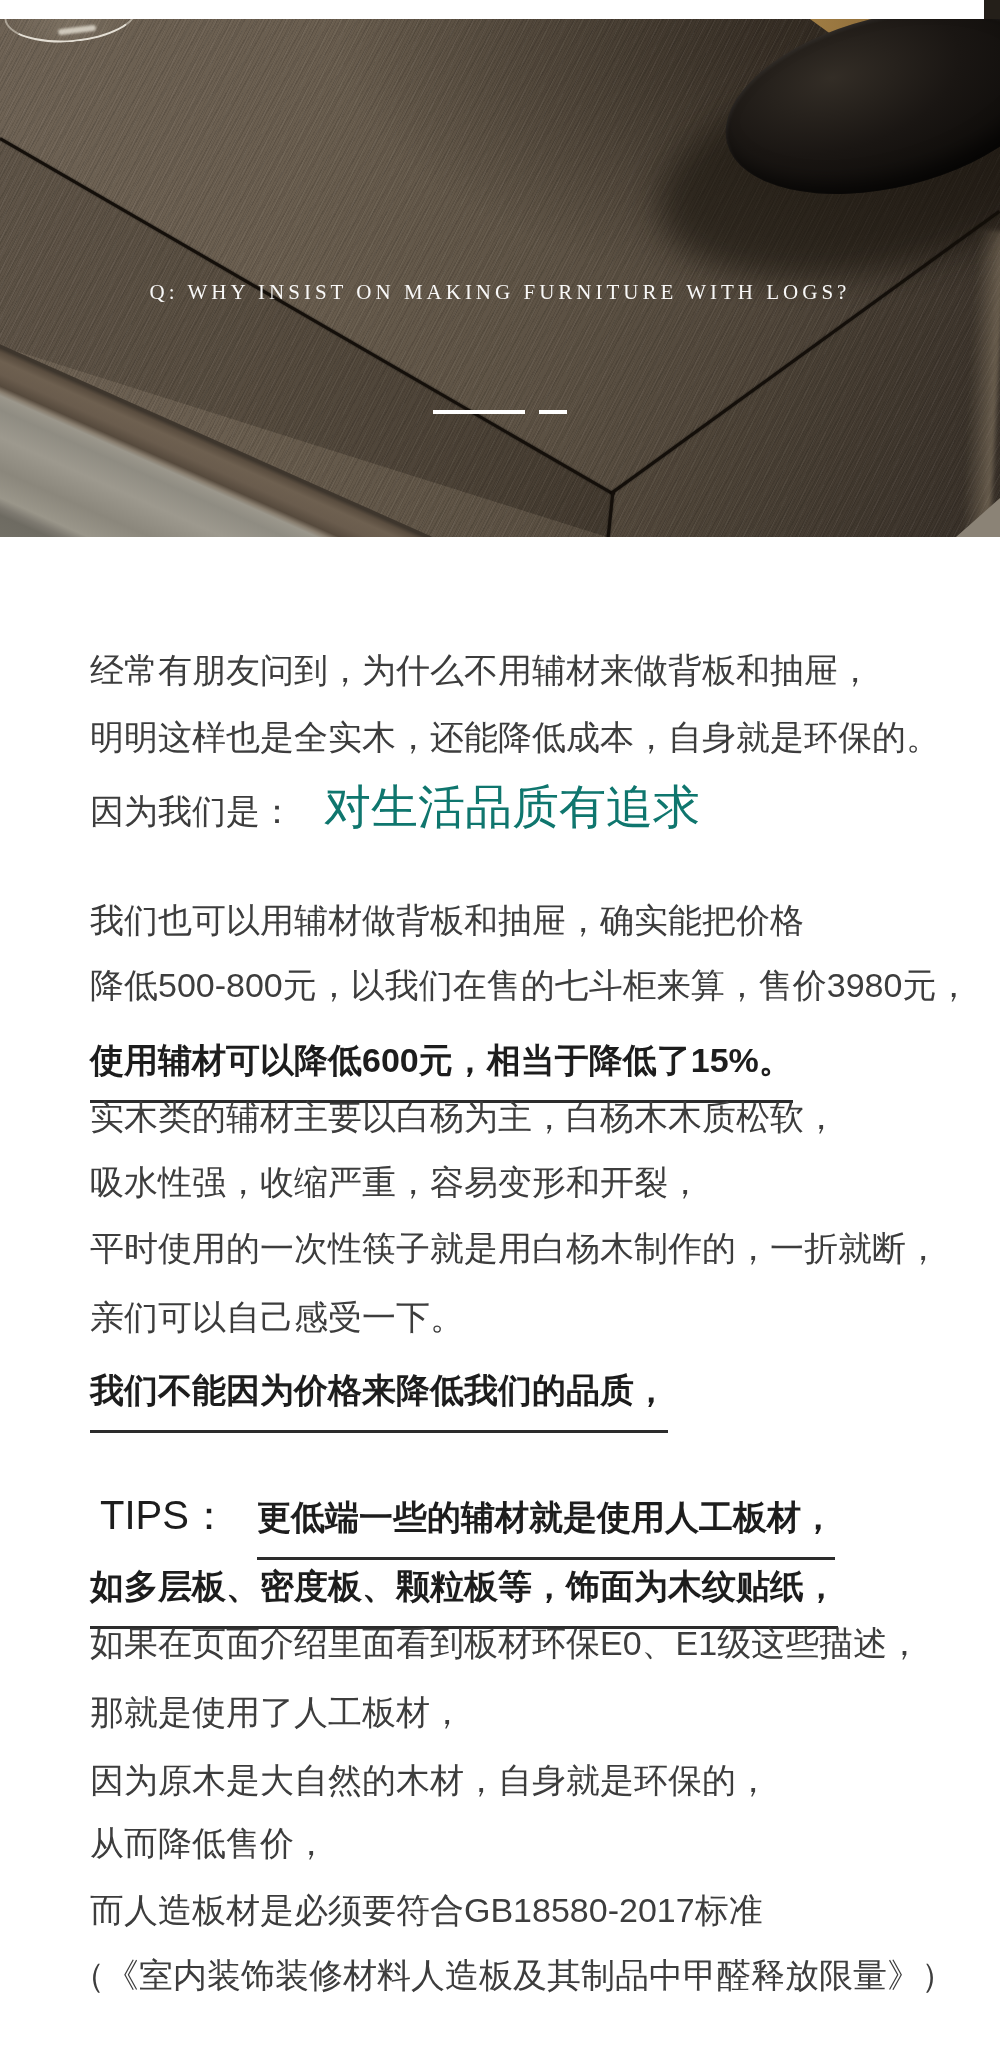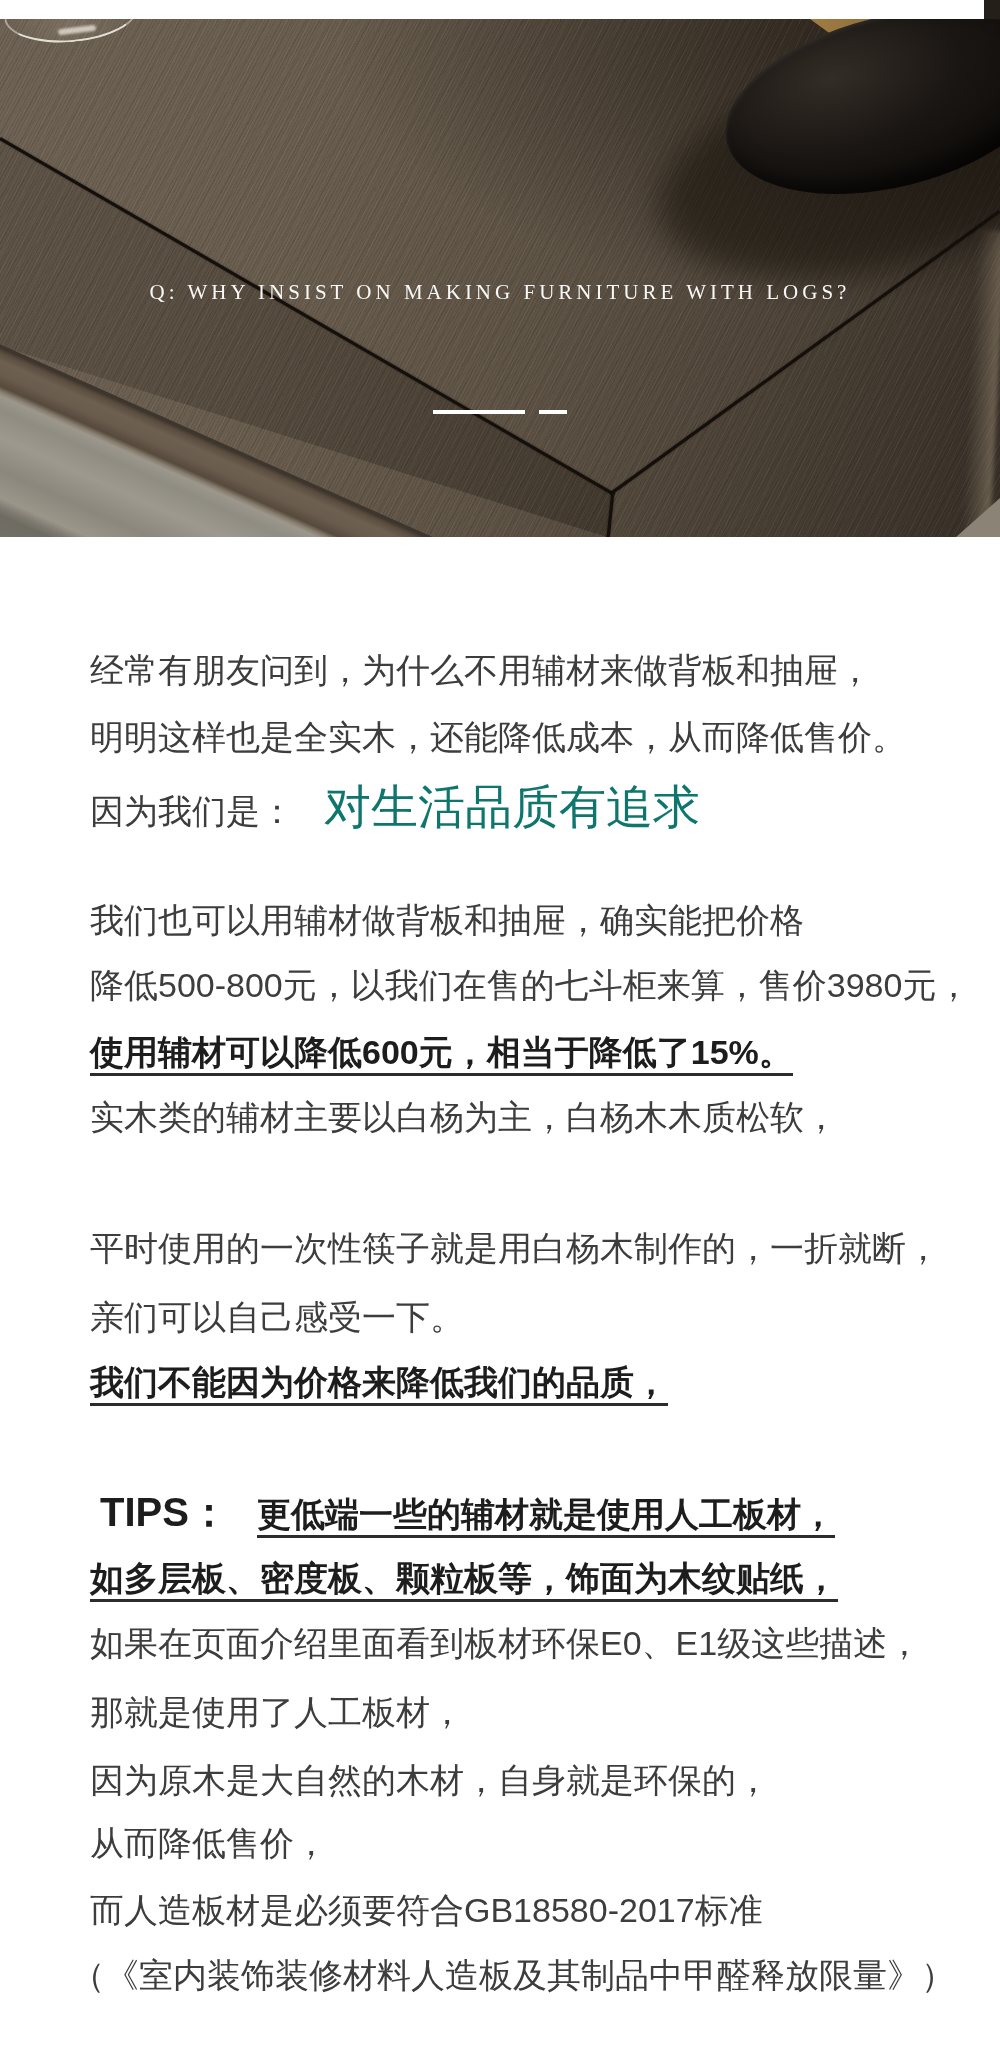--- a/index.html
+++ b/index.html
@@ -60,24 +60,24 @@
   .hero-divider{position:absolute;left:0;top:410px;width:1000px;display:flex;
       justify-content:center;gap:14px;}
   .dash{height:4px;background:#ffffff;}
   .dash-long{width:92px;}
   .dash-short{width:28px;}
 
   
   .line{position:absolute;left:90px;font-size:34px;line-height:1;color:#3d3d3d;
       white-space:nowrap;letter-spacing:0;}
   .bold{font-weight:700;color:#1d1d1d;}
-  .u{display:inline-block;border-bottom:3px solid #2c2c2c;padding-bottom:4px;}
+  .u{display:inline-block;border-bottom:3px solid #2c2c2c;padding-bottom:23px;margin-top:8px;}
   .row{display:flex;align-items:baseline;gap:24px;}
   .because-bold{font-size:47px;font-weight:400;color:#0f766e;margin-left:6px;}
-  .tips-label{font-size:40px;font-weight:700;color:#1d1d1d;margin-right:4px;}
+  .tips-label{font-size:40px;font-weight:400;color:#1d1d1d;margin-right:4px;}
 </style>
 </head>
 <body>
 
 <div class="page">
 
   <div class="hero">
     <div class="layer region-left"></div>
     <div class="layer region-right"></div>
     <div class="layer grain"></div>
@@ -96,33 +96,34 @@
     <div class="top-corner"></div>
 
     <div class="hero-subtitle">Q: WHY INSIST ON MAKING FURNITURE WITH LOGS?</div>
     <div class="hero-divider">
       <span class="dash dash-long"></span>
       <span class="dash dash-short"></span>
     </div>
   </div>
 
   <div class="line" style="top:653px">经常有朋友问到，为什么不用辅材来做背板和抽屉，</div>
-  <div class="line" style="top:720px">明明这样也是全实木，还能降低成本，从而降低售价。</div>
+  <div class="line" style="top:720px">明明这样也是全实木，还能降低成本，自身就是环保的。</div>
 
   <div class="line row" style="top:783px">
     <span>因为我们是：</span>
     <span class="because-bold">对生活品质有追求</span>
   </div>
 
   <div class="line" style="top:903px">我们也可以用辅材做背板和抽屉，确实能把价格</div>
   <div class="line" style="top:968px">降低500-800元，以我们在售的七斗柜来算，售价3980元，</div>
   <div class="line bold" style="top:1035px">
     <span class="u">使用辅材可以降低600元，相当于降低了15%。</span>
   </div>
   <div class="line" style="top:1100px">实木类的辅材主要以白杨为主，白杨木木质松软，</div>
+  <div class="line" style="top:1165px">吸水性强，收缩严重，容易变形和开裂，</div>
   <div class="line" style="top:1231px">平时使用的一次性筷子就是用白杨木制作的，一折就断，</div>
   <div class="line" style="top:1300px">亲们可以自己感受一下。</div>
   <div class="line bold" style="top:1365px">
     <span class="u">我们不能因为价格来降低我们的品质，</span>
   </div>
 
   <div class="line row" style="top:1492px;left:100px">
     <span class="tips-label">TIPS：</span>
     <span class="u bold">更低端一些的辅材就是使用人工板材，</span>
   </div>

